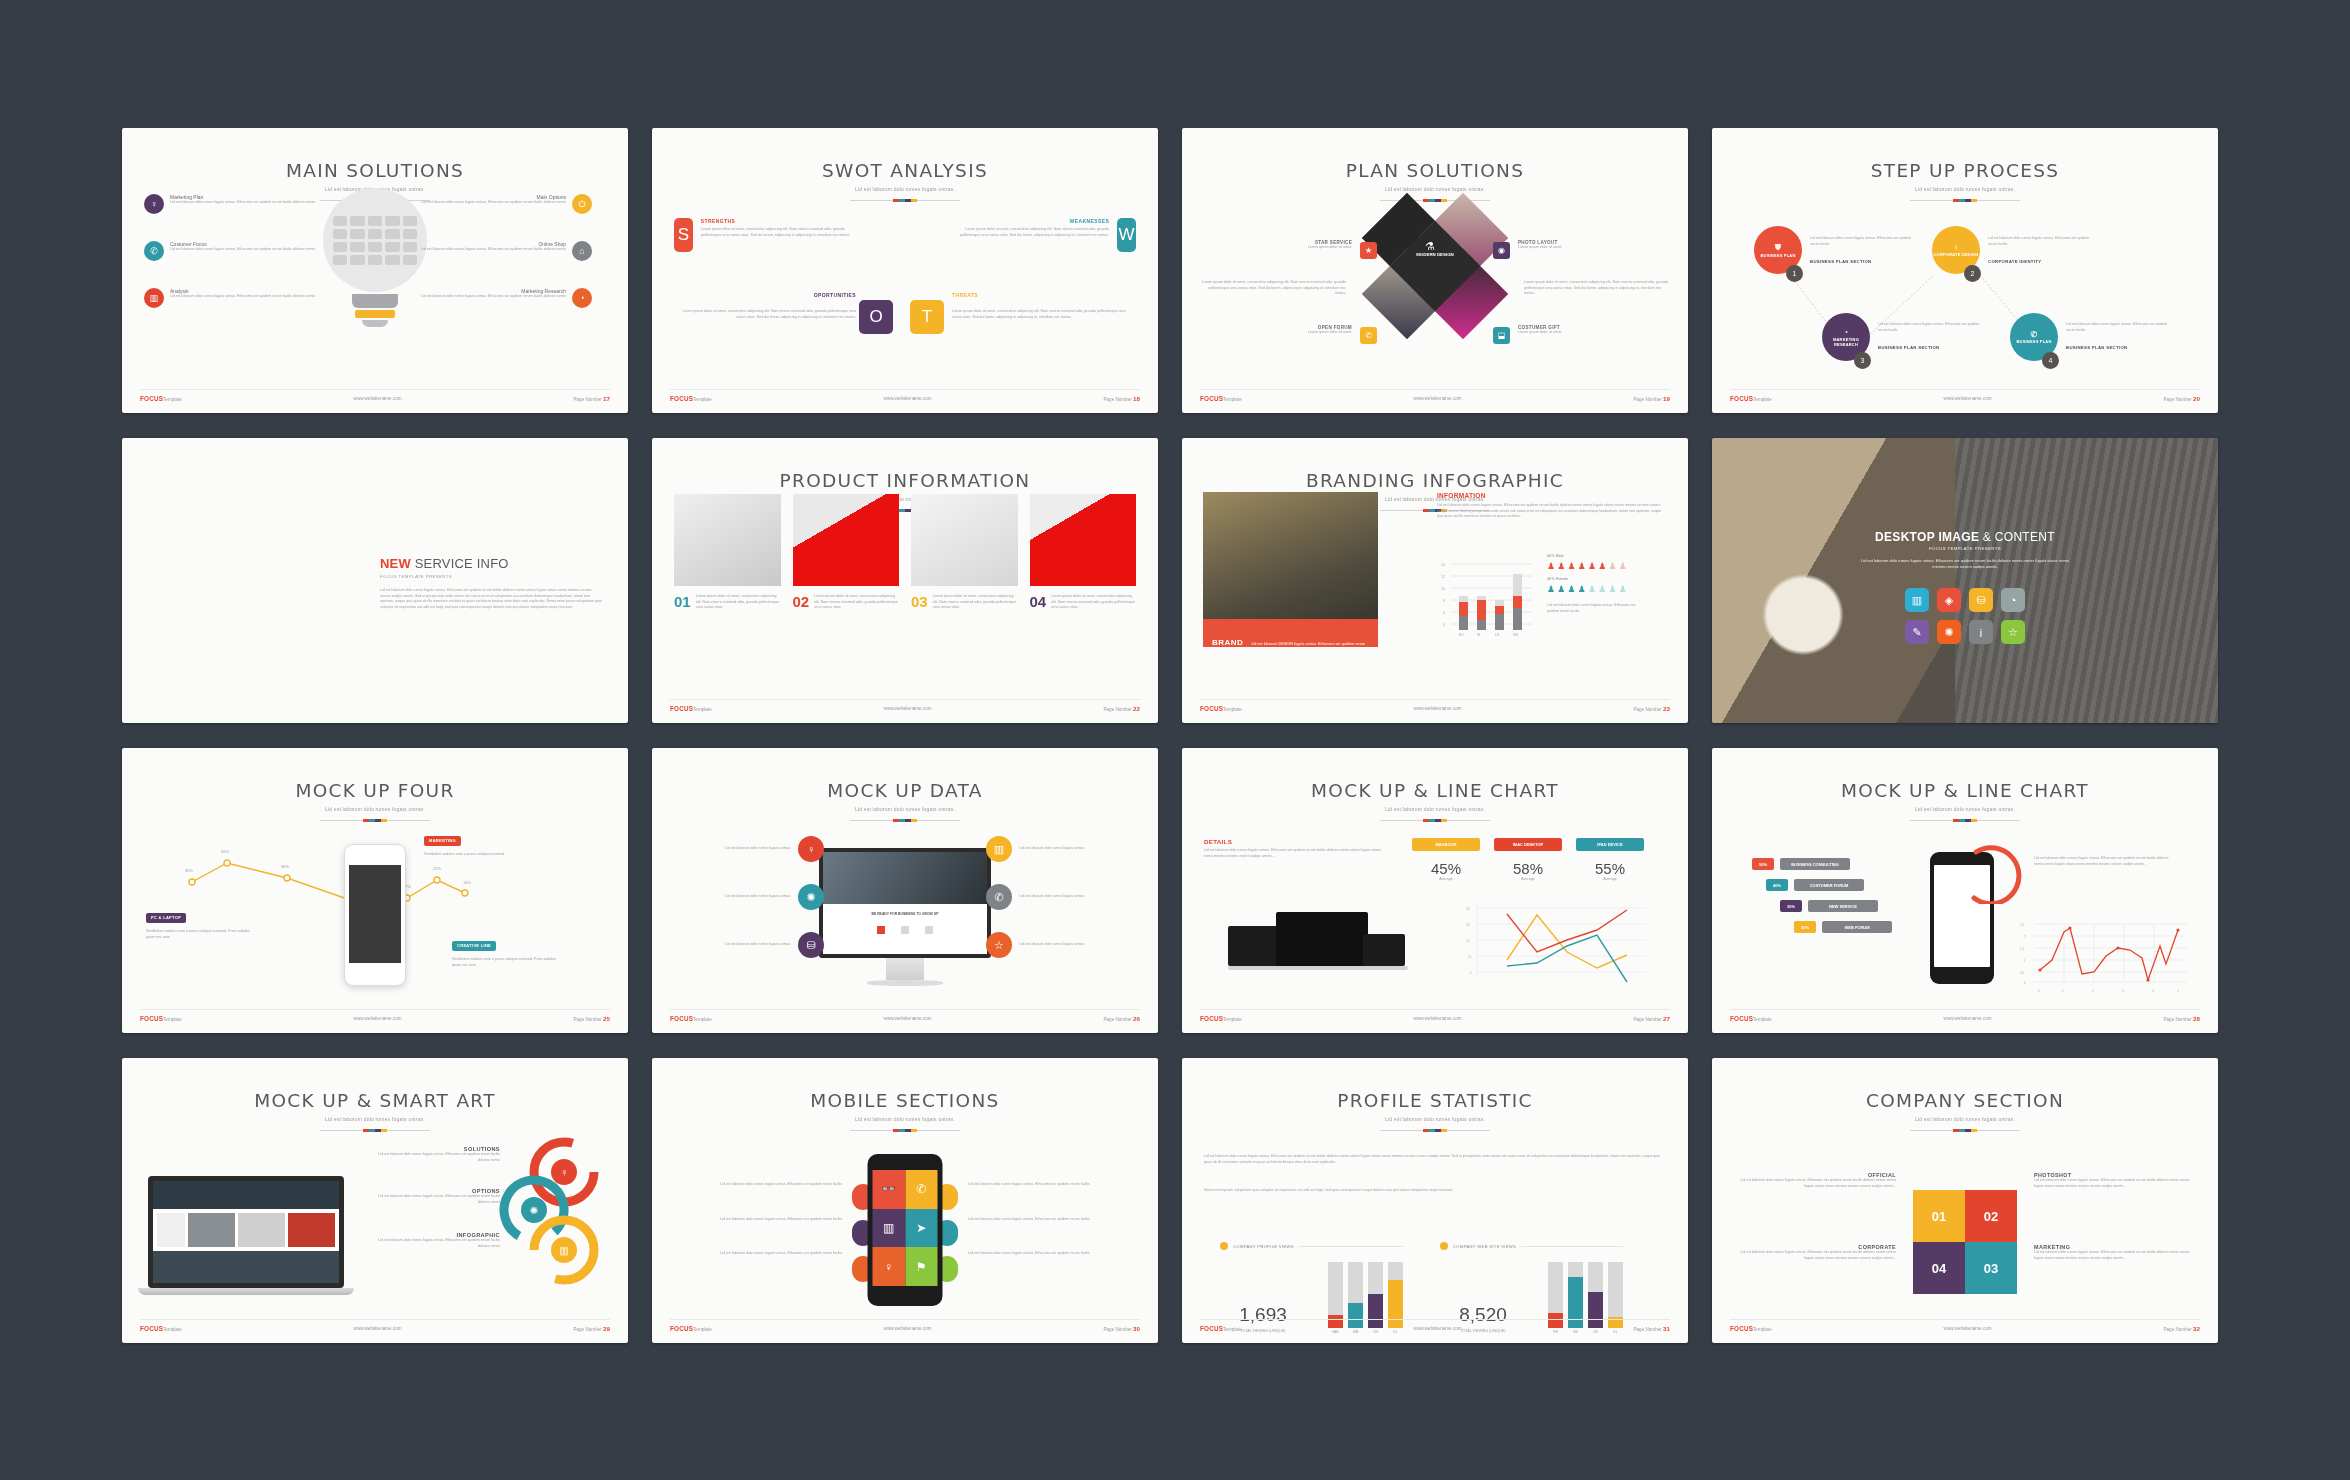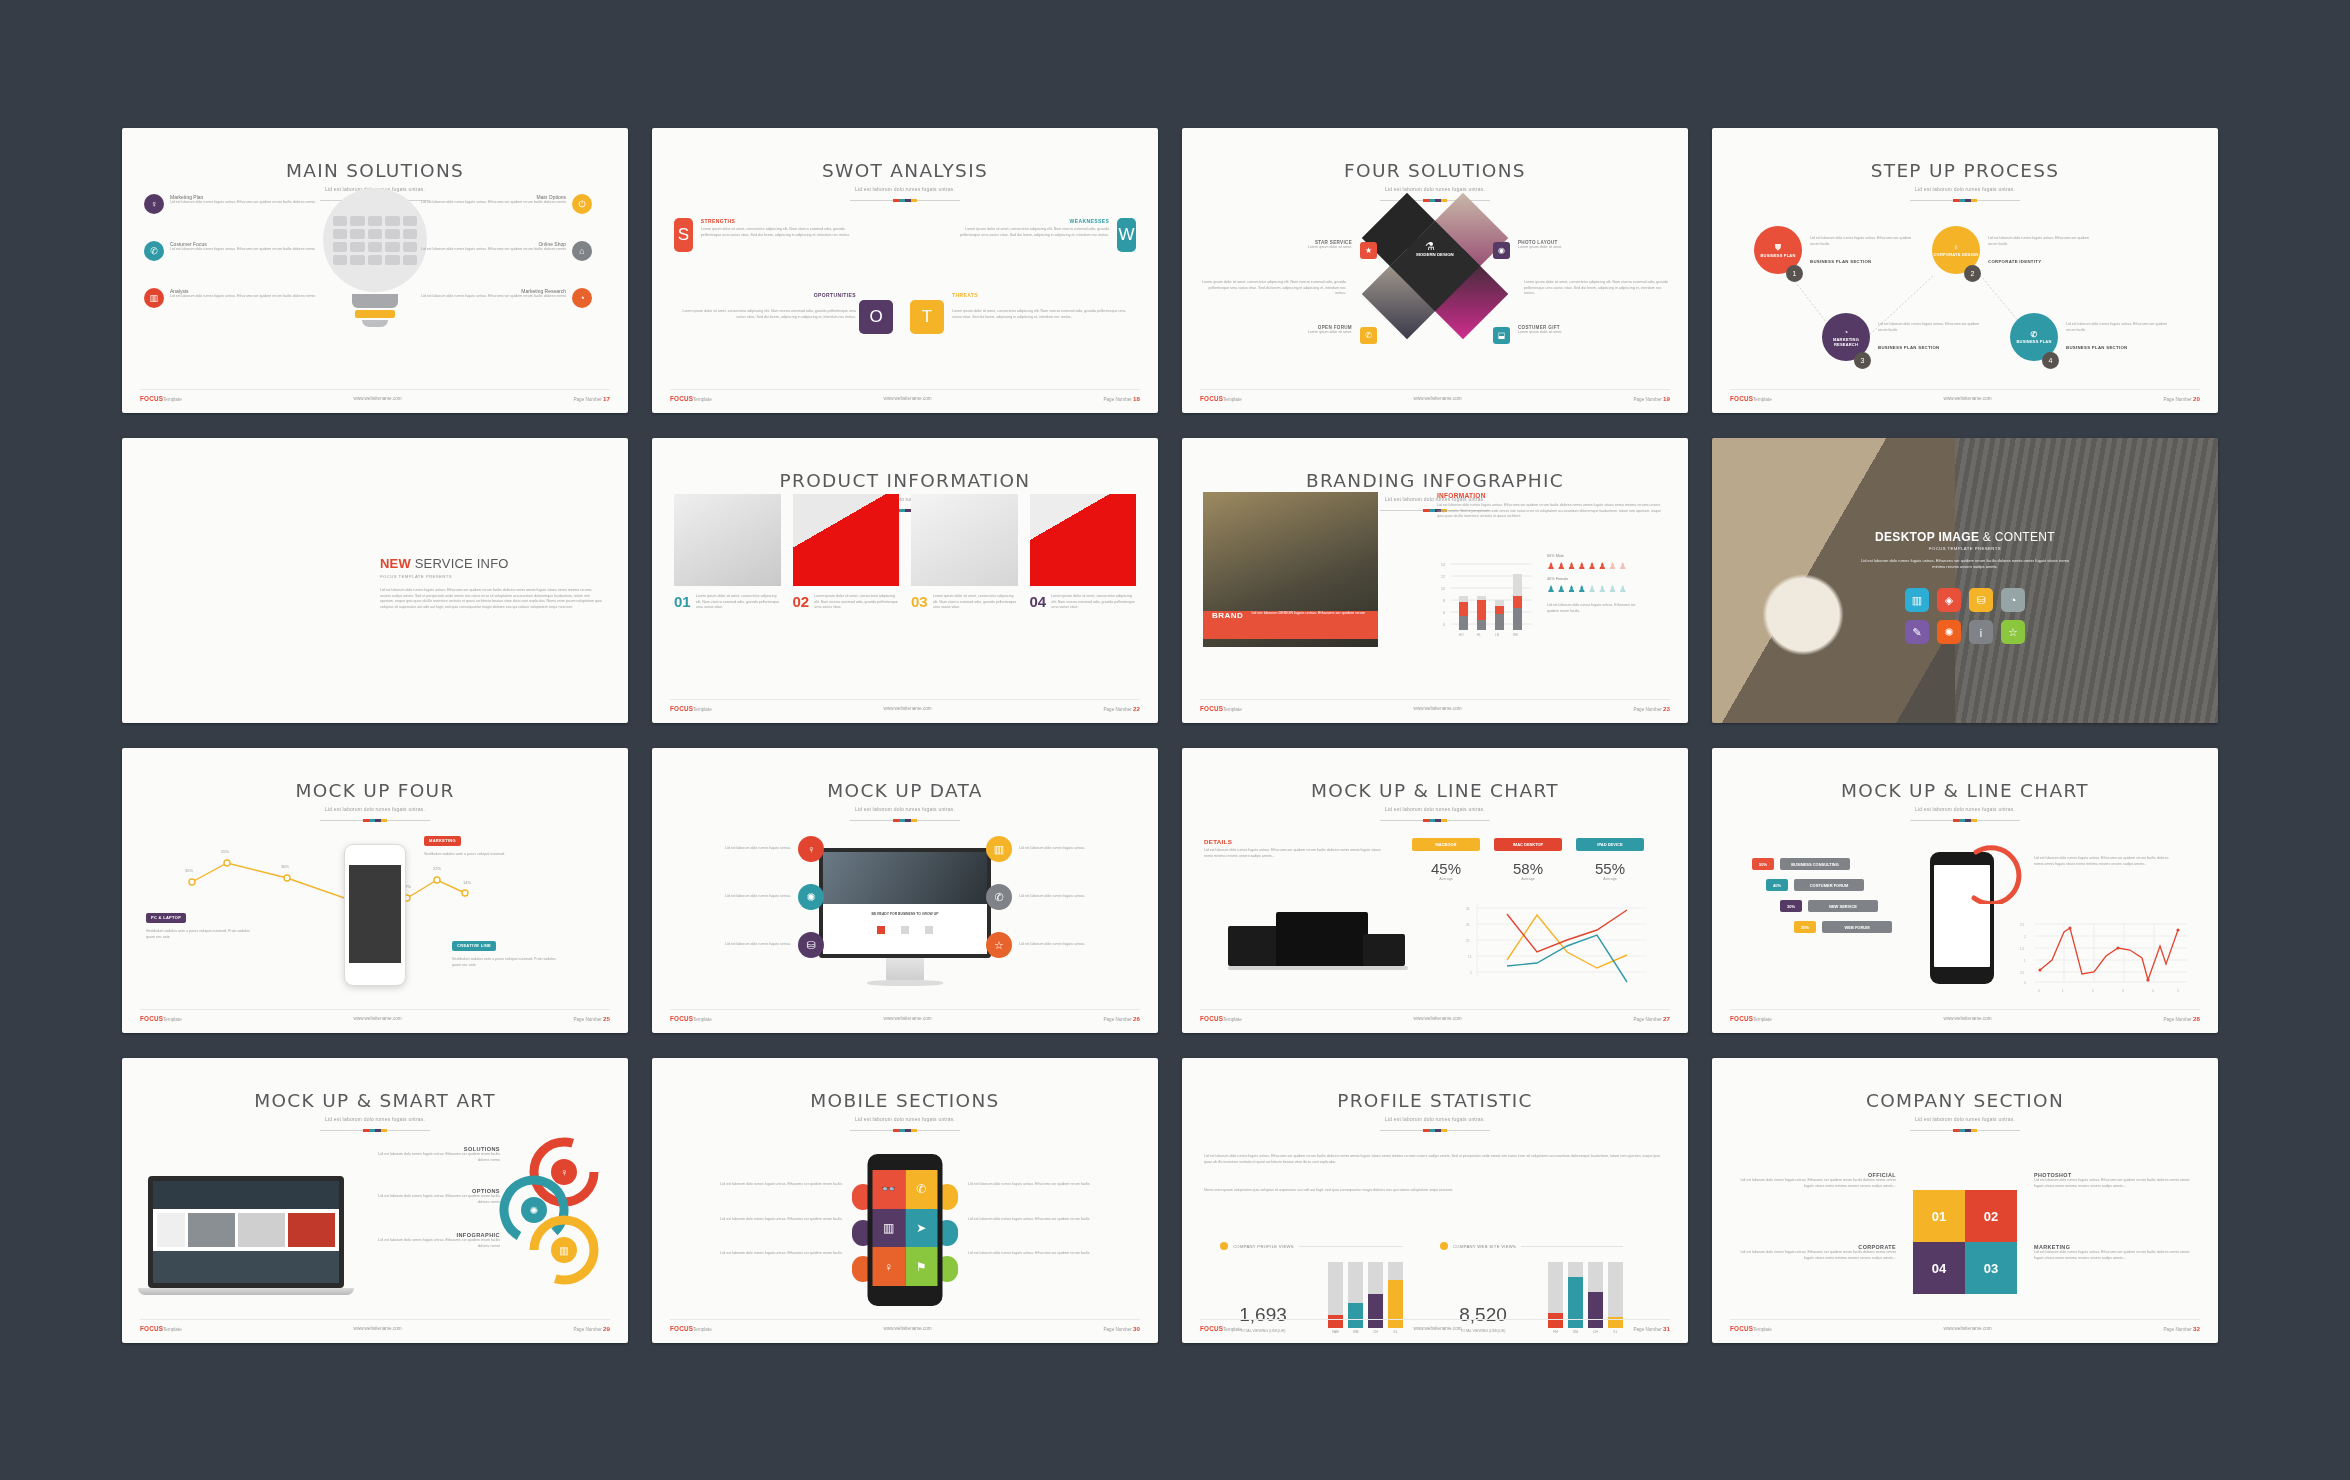--- a/index.html
+++ b/index.html
@@ -109,22 +109,22 @@
   .np-00 { position:absolute; left:8px; top:52px; color:#fff; font-size:30px; font-weight:bold; letter-spacing:-1px;}
 
   
   .pi-grid { position:absolute; left:22px; right:22px; top:56px; display:grid; grid-template-columns:repeat(4,1fr); gap:12px;}
   .pi-img { height:92px; background:#e3e3e3; }
   .pi-num { font-size:15px; font-weight:bold; line-height:1;}
 
   
   .brand-img { position:absolute; left:21px; top:54px; width:175px; height:155px;
       background:linear-gradient(160deg,#9d8a60,#4e4a3c 60%,#2f2e28); overflow:hidden;}
-  .brand-bar { position:absolute; left:0; bottom:8px; width:100%; height:28px; background:#e7513a;
-      display:flex; align-items:flex-start; gap:8px; padding:0 9px; }
+  .brand-bar { position:absolute; left:0; bottom:0; width:100%; height:28px; background:#e7513a;
+      display:flex; align-items:flex-end; gap:8px; padding:0 9px; }
   .bi-chart { position:absolute; left:255px; top:120px; width:95px; height:80px;}
   .ppl { display:flex; gap:2.2px; }
 
   
   .si-bg { position:absolute; inset:0;
       background:
         radial-gradient(circle at 18% 62%, #efe9de 0 8%, transparent 9%),
         linear-gradient(120deg,#b9a88c 0 26%, #6f6353 26% 52%, #55504a 52% 100%);
   }
   .si-sweater { position:absolute; right:0; top:0; width:52%; height:100%;
@@ -315,21 +315,21 @@
       </div>
     </div>
     <div class="s-footer">
       <span class="brand"><b>FOCUS</b><span>Template</span></span>
       <span>www.websitename.com</span>
       <span class="pgn"><span>Page Number</span> <b>18</b></span>
     </div>
   </div>
 
   <div class="slide">
-    <div class="s-title">FOUR SOLUTIONS</div>
+    <div class="s-title">PLAN SOLUTIONS</div>
     <div class="s-sub">Lid est laborum dolo rumes fugats untras.</div>
     <div class="s-divider">
         <span class="ln"></span>
         <span class="sw" style="background:#e2452f"></span>
         <span class="sw" style="background:#2f9aa6"></span>
         <span class="sw" style="background:#563a66"></span>
         <span class="sw" style="background:#f5b327"></span>
         <span class="ln"></span>
       </div>
     <div class="body">

